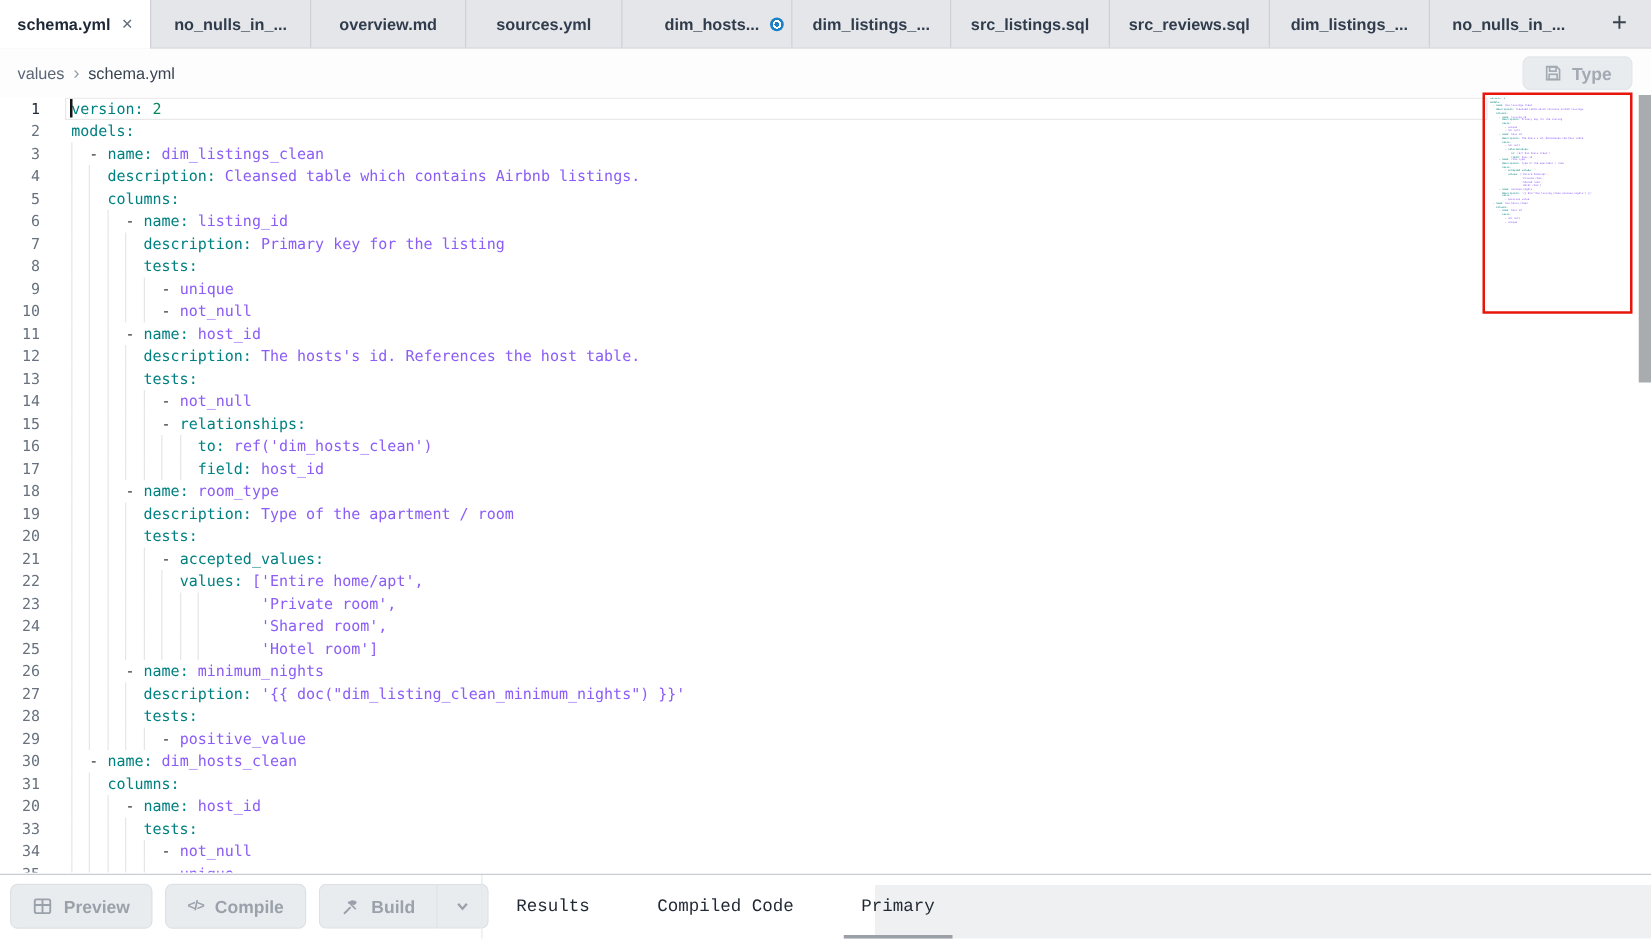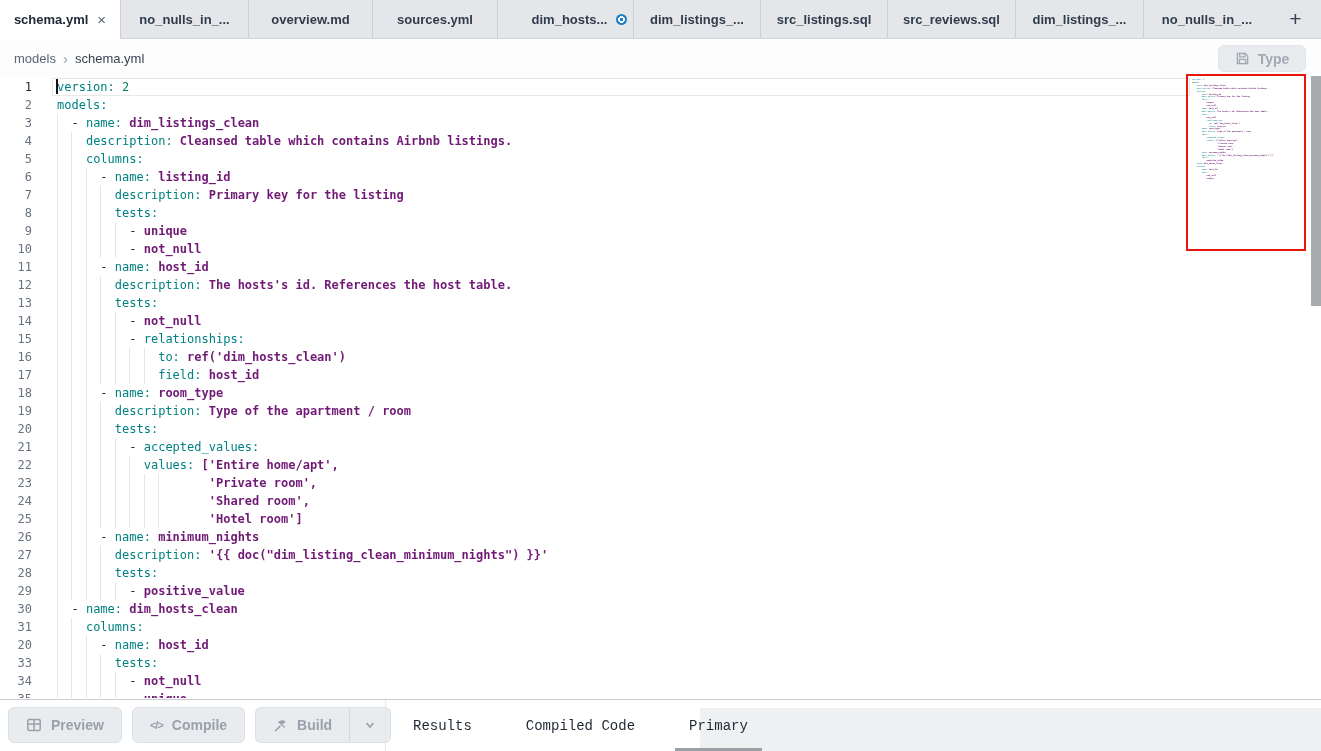--- a/index.html
+++ b/index.html
@@ -39,21 +39,21 @@
             background:#fff; overflow:hidden; }
   .row { position:relative; height:18px; font-family:"DejaVu Sans Mono", monospace;
          font-size:12px; line-height:18px; white-space:pre; }
   .row.cur::after { content:""; position:absolute; left:52px; right:131px; top:0; bottom:0;
                     border:1px solid #e8e8e8; pointer-events:none; }
   .ln { position:absolute; left:0; top:0; width:32px; text-align:right; color:#68727e; }
   .row.cur .ln { color:#232c38; }
   .lc { position:absolute; left:57px; top:0; right:131px; height:18px; }
   .g { position:absolute; top:0; bottom:0; width:1px; background:#e4e7ea; }
   .tk-k { color:#008080; }
-  .tk-v { color:#701a75;font-weight:bold; }
+  .tk-v { color:#8b5cf6; }
   .tk-n { color:#098658; }
   .tk-d { color:#1f2328; }
   .cursor { position:absolute; left:-1px; top:1px; width:2px; height:15px; background:#151515; }
 
   
   .minimap { position:absolute; left:1192px; top:0px; width:112px; height:210px; overflow:hidden; }
   .mm-line { font-family:"DejaVu Sans Mono", monospace; font-size:2px; line-height:2.9px;
              white-space:pre; }
   .redbox { position:absolute; left:1186px; top:74px; width:120px; height:177px;
             border:2.5px solid #e8150a; z-index:5; pointer-events:none; }
@@ -116,21 +116,21 @@
         <span>dim_listings_...</span>
       </div>
       <div class="tab" style="width: 127px;">
         <span>no_nulls_in_...</span>
       </div>
       <div class="newtab">+</div>
     </div>
 
   <div class="crumbrow">
     <div class="crumbs" id="crumbs">
-        <span class="crumb">models</span>
+        <span class="crumb">values</span>
         <span class="crumb-sep">›</span>
         <span class="crumb last">schema.yml</span>
       </div>
     <div class="savebtn">
       <span class="icon">
         <svg width="15" height="15" viewBox="0 0 16 16" fill="none" stroke="#a2a9b3" stroke-width="1.4">
           <path d="M2.5 2.5h8.5l2.5 2.5v8.5h-11z"></path>
           <rect x="5" y="2.7" width="5.5" height="3.6"></rect>
           <rect x="4.6" y="9" width="6.8" height="4.3"></rect>
         </svg>

